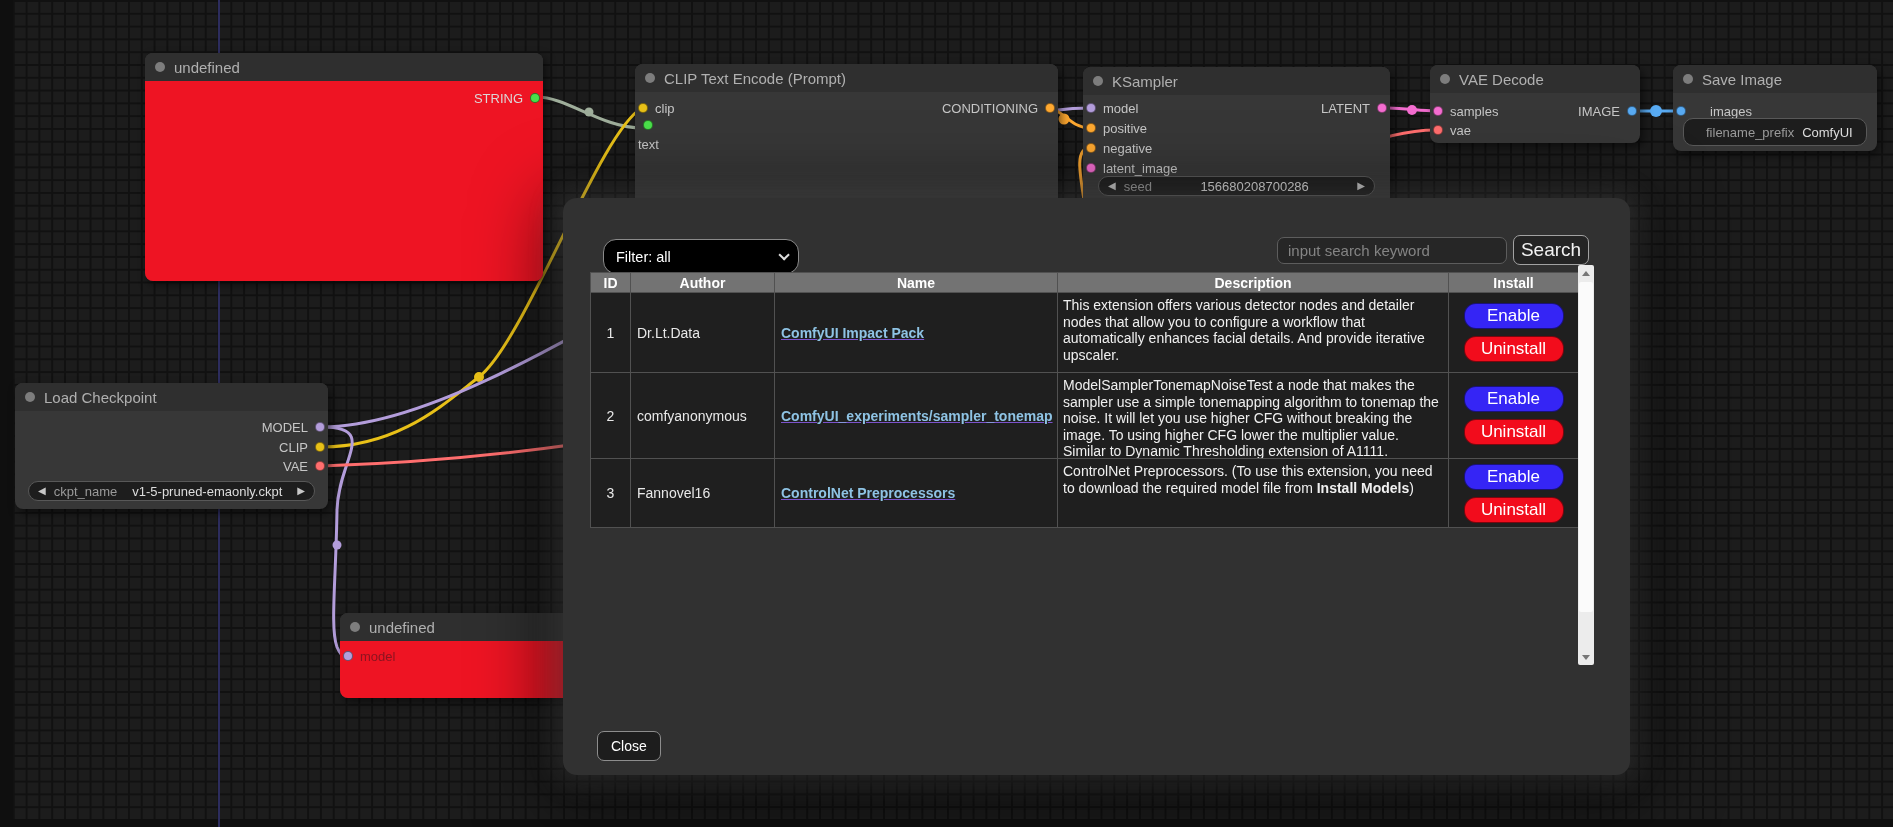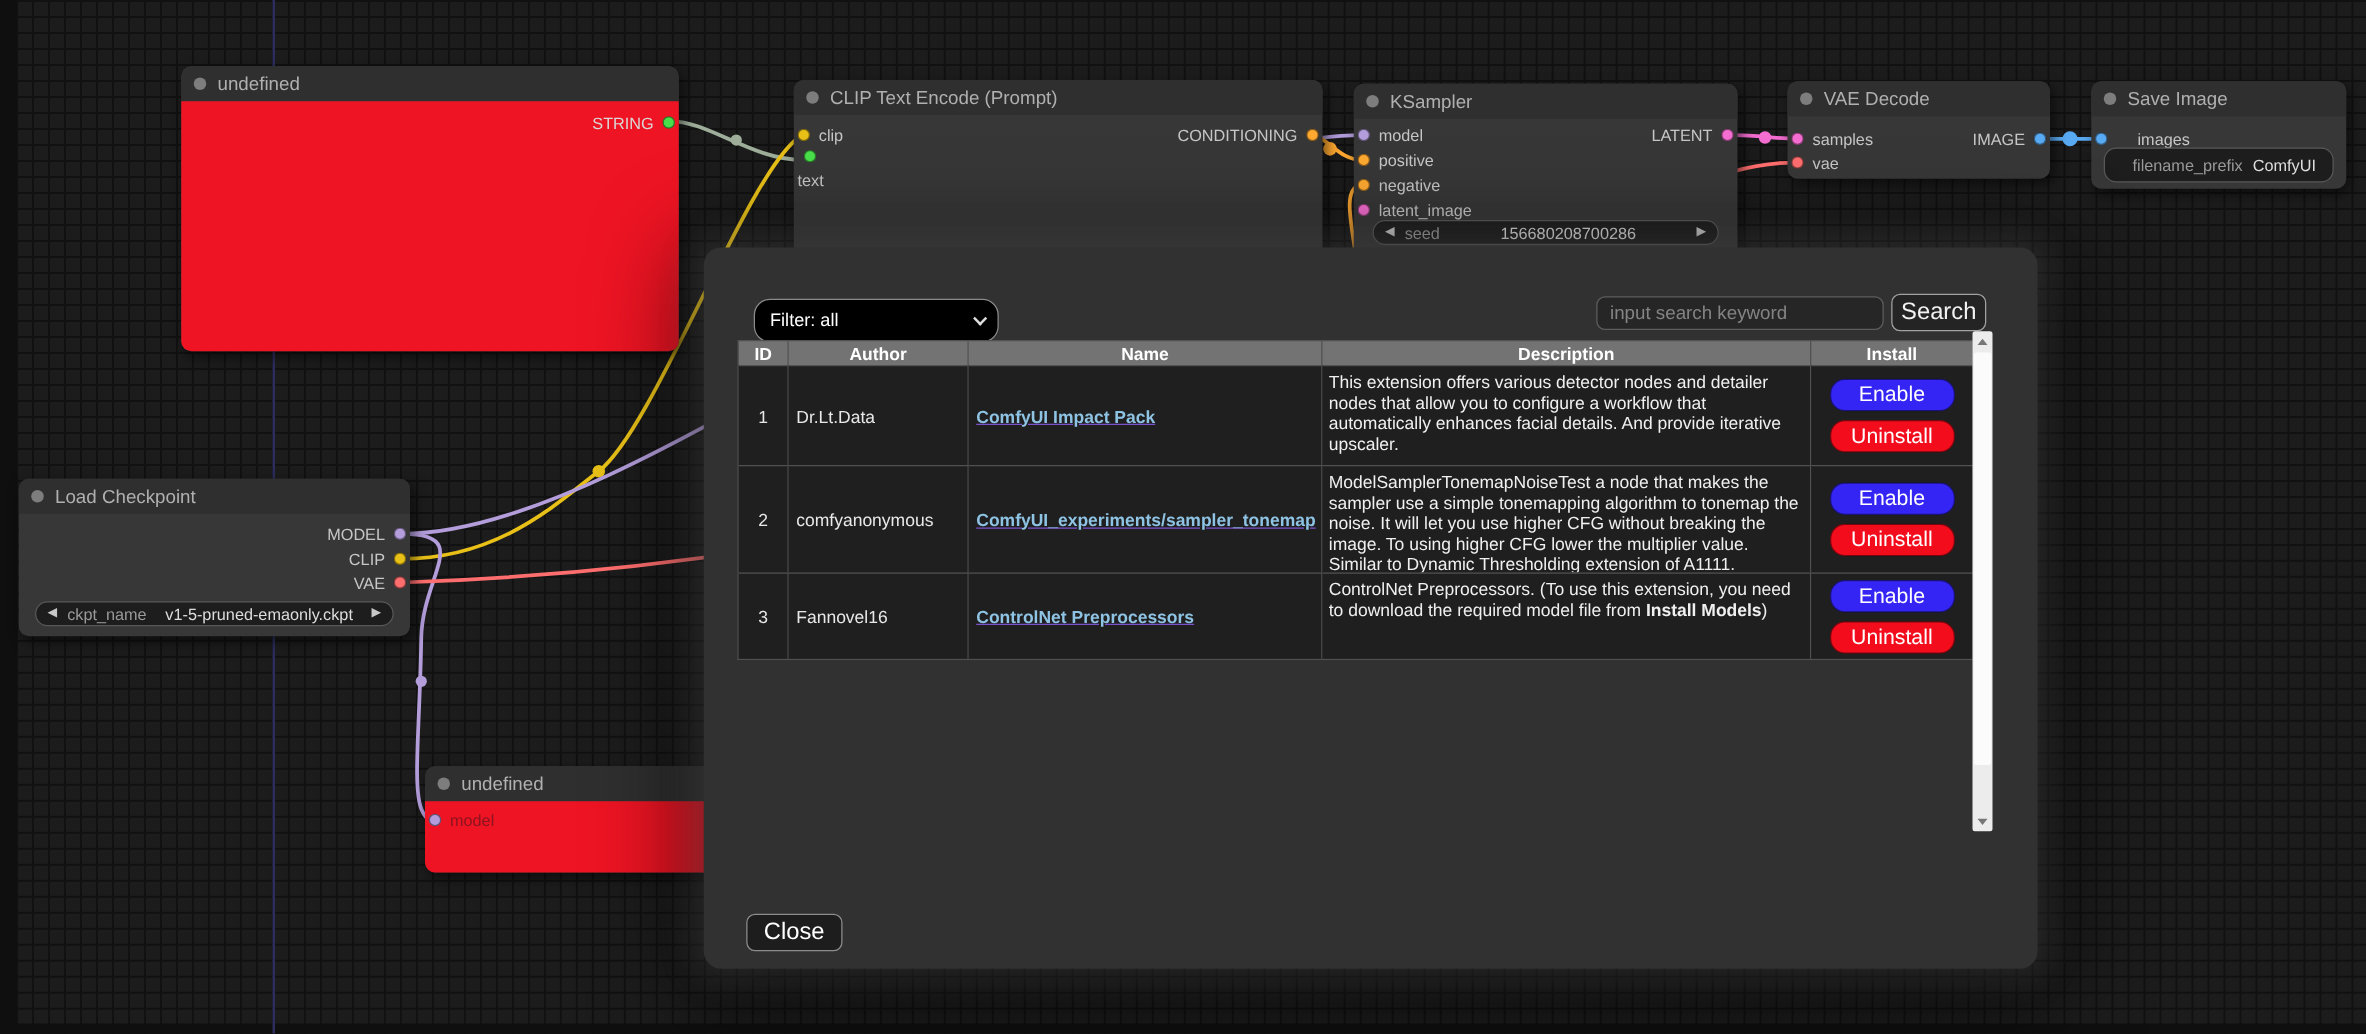--- a/index.html
+++ b/index.html
@@ -65,21 +65,21 @@
   .ibtn{width:100px;height:26px;border-radius:12px;border:1px solid rgba(0,0,0,.5);color:#fff;font-size:17px;
     display:flex;align-items:center;justify-content:center;cursor:pointer;}
   .ibtn.enable{background:var(--btn_enable);}
   .ibtn.uninstall{background:var(--btn_uninstall);}
   #scrollbar{position:absolute;left:1015px;top:67px;width:16px;height:400px;background:#ececec;border-radius:2px;}
   .sb-arrow{position:absolute;left:0;width:16px;height:16px;display:flex;align-items:center;justify-content:center;}
   .tri-up{width:0;height:0;border-left:4px solid transparent;border-right:4px solid transparent;border-bottom:5px solid #777;}
   .tri-down{width:0;height:0;border-left:4px solid transparent;border-right:4px solid transparent;border-top:5px solid #777;}
   #sb-thumb{position:absolute;left:1px;top:17px;width:14px;height:330px;background:#fbfbfb;border-radius:2px;}
   #close-btn{position:absolute;left:34px;top:533px;height:30px;padding:0 13px;background:#1d1d1d;border:1.5px solid #8d8d8d;
-    border-radius:7px;color:#fff;font-size:19px;display:flex;align-items:center;cursor:pointer;}
+    border-radius:7px;color:#fff;font-size:14px;display:flex;align-items:center;cursor:pointer;}
 </style>
 </head>
 <body>
 
 <div id="stage">
 
   <div class="edge-strip" style="left:0;top:0;width:13px;height:827px;"></div>
   <div class="edge-strip" style="left:0;top:819px;width:1893px;height:8px;"></div>
   <div id="axis-line"></div>
 

